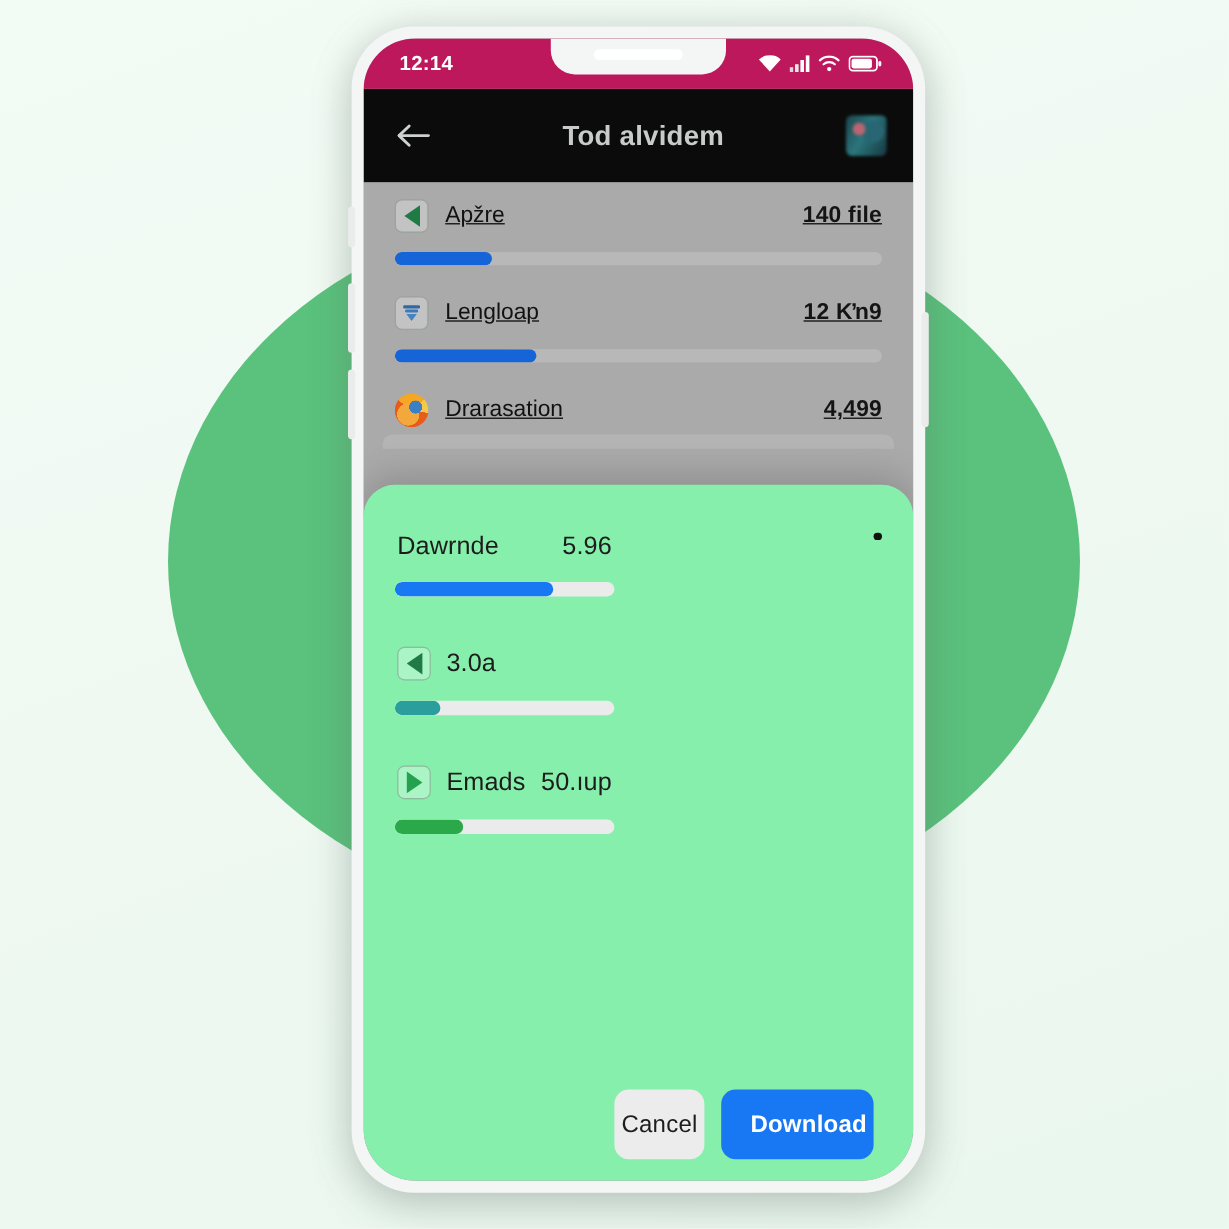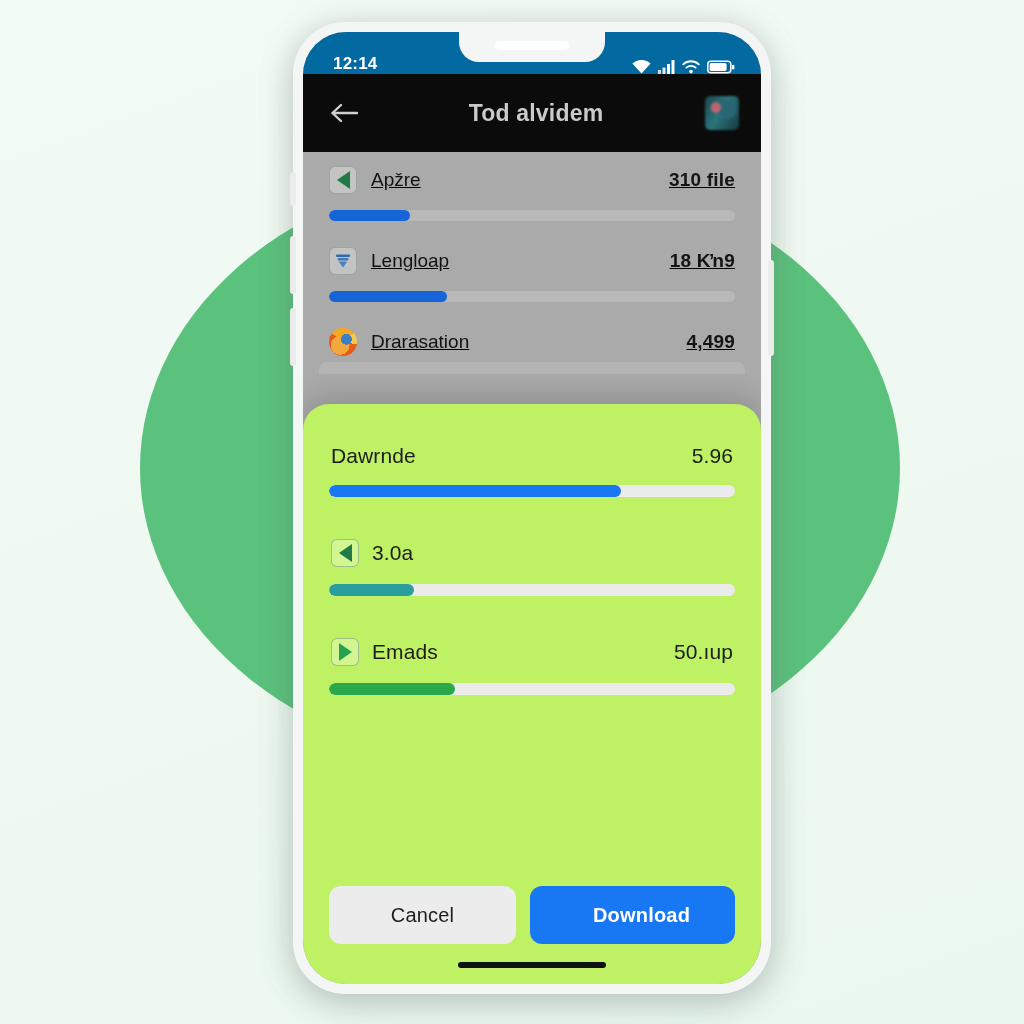--- a/index.html
+++ b/index.html
@@ -73,23 +73,23 @@
     height: 100%;
     border-radius: 43px;
     overflow: hidden;
     background: #aeaeae;
   }
 
   
   #statusbar {
     position: relative;
     height: 42px;
-    background: #0369a1;
-    display: flex;
-    align-items: flex-end;
+    background: #be185d;
+    display: flex;
+    align-items: center;
     justify-content: space-between;
     padding: 0 26px 0 30px;
     box-sizing: border-box;
   }
   #clock {
     color: #ffffff;
     font-size: 17px;
     font-weight: bold;
     letter-spacing: 0.2px;
   }
@@ -240,25 +240,25 @@
       conic-gradient(from 200deg, #e85c1a 0 30%, #f5a623 30% 58%, #f7c948 58% 72%, #e85c1a 72% 100%);
   }
 
   
   #sheet {
     position: absolute;
     left: 0;
     right: 0;
     bottom: 0;
     top: 372px;
-    background: #bef264;
+    background: #86efac;
     border-radius: 26px 26px 43px 43px;
     box-shadow: 0 -8px 28px rgba(0,0,0,0.16);
     display: flex;
-    flex-direction: column;
+    flex-direction: row;
     padding: 40px 26px 0 26px;
     box-sizing: border-box;
   }
   #sheet-list { flex: 0 0 auto; }
   .row { margin-bottom: 42px; }
   .row-top {
     display: flex;
     align-items: center;
     gap: 13px;
     margin-bottom: 17px;
@@ -382,38 +382,38 @@
       </div>
 
       <div id="bg-list" style="background: rgb(170, 170, 170);">
 
         <div class="bg-row">
           <div class="bg-row-top">
             <div class="tile tile-outline">
               <div class="tri-left"></div>
             </div>
             <div class="bg-row-name">Apžre</div>
-            <div class="bg-row-size">310 file</div>
+            <div class="bg-row-size">140 file</div>
           </div>
           <div class="bg-track">
             <div class="bg-fill" style="width: 20%; background: rgb(21, 101, 216);"></div>
           </div>
         </div>
 
         <div class="bg-row">
           <div class="bg-row-top">
             <div class="tile tile-outline">
               <svg width="18" height="18" viewBox="0 0 18 18">
                 <rect x="2" y="2.4" width="14" height="2.6" rx="1" fill="#2f6aa8"></rect>
                 <rect x="3.6" y="6" width="10.8" height="2.4" rx="1" fill="#3f79b5"></rect>
                 <path d="M4.6 9.6 H13.4 L9 15.4 Z" fill="#4a82bd"></path>
               </svg>
             </div>
             <div class="bg-row-name">Lengloap</div>
-            <div class="bg-row-size">18 Kŉ9</div>
+            <div class="bg-row-size">12 Kŉ9</div>
           </div>
           <div class="bg-track">
             <div class="bg-fill" style="width: 29%; background: rgb(21, 101, 216);"></div>
           </div>
         </div>
 
         <div class="bg-row" style="margin-bottom:6px">
           <div class="bg-row-top" style="margin-bottom:0">
             <div class="tile">
               <div class="firefox"></div>

